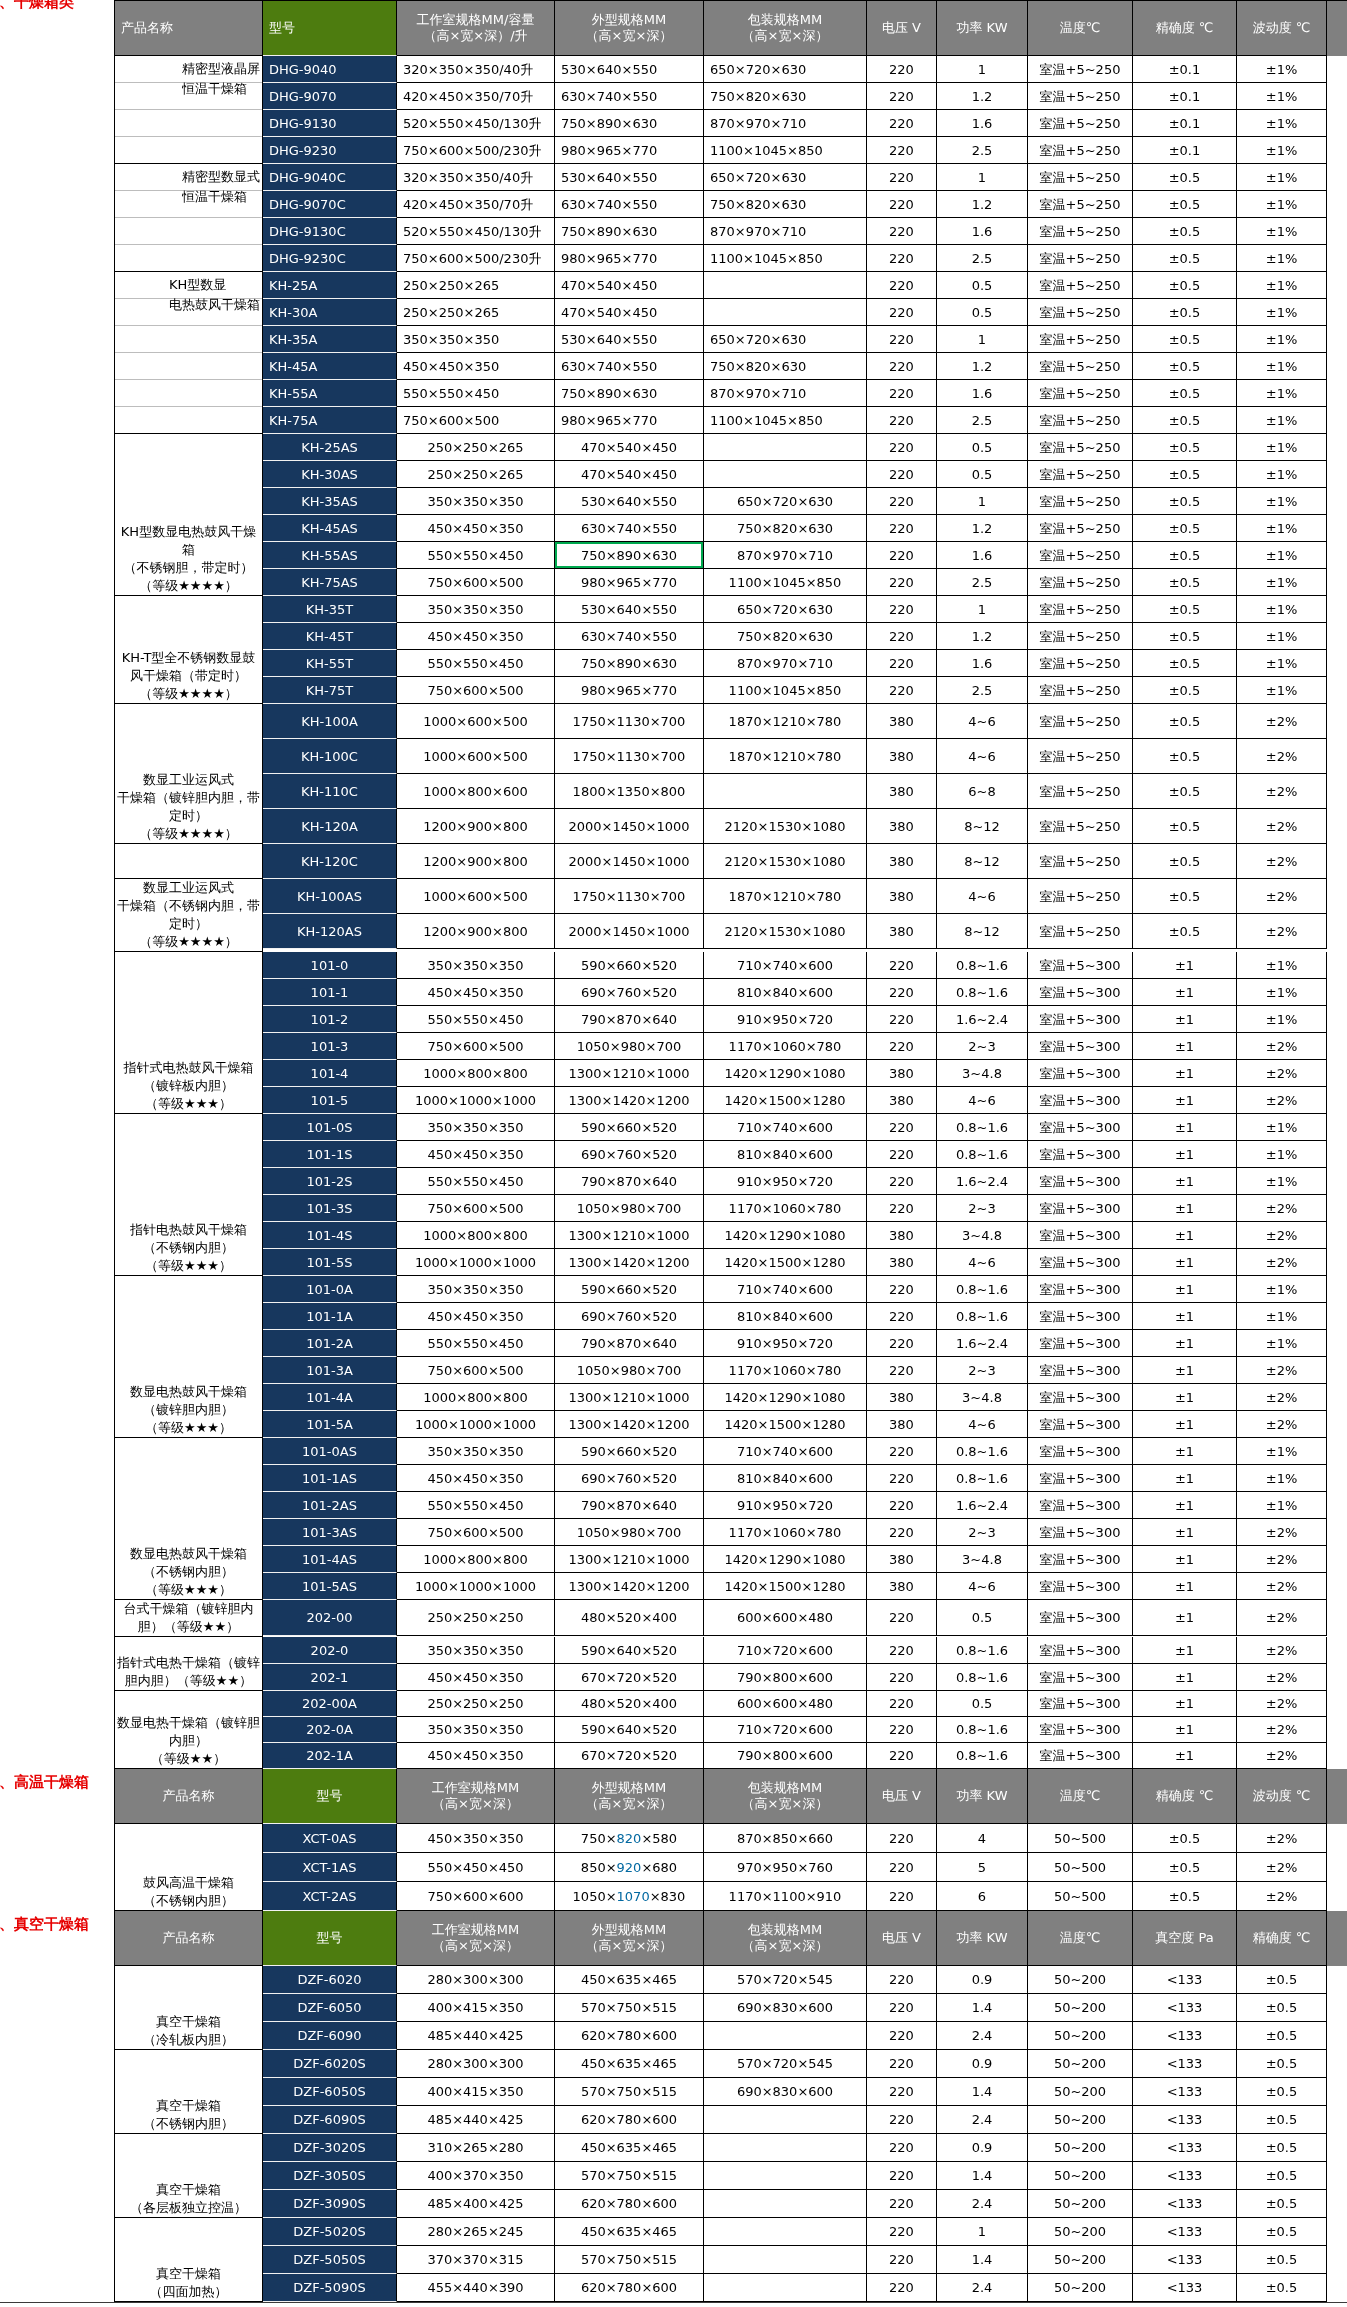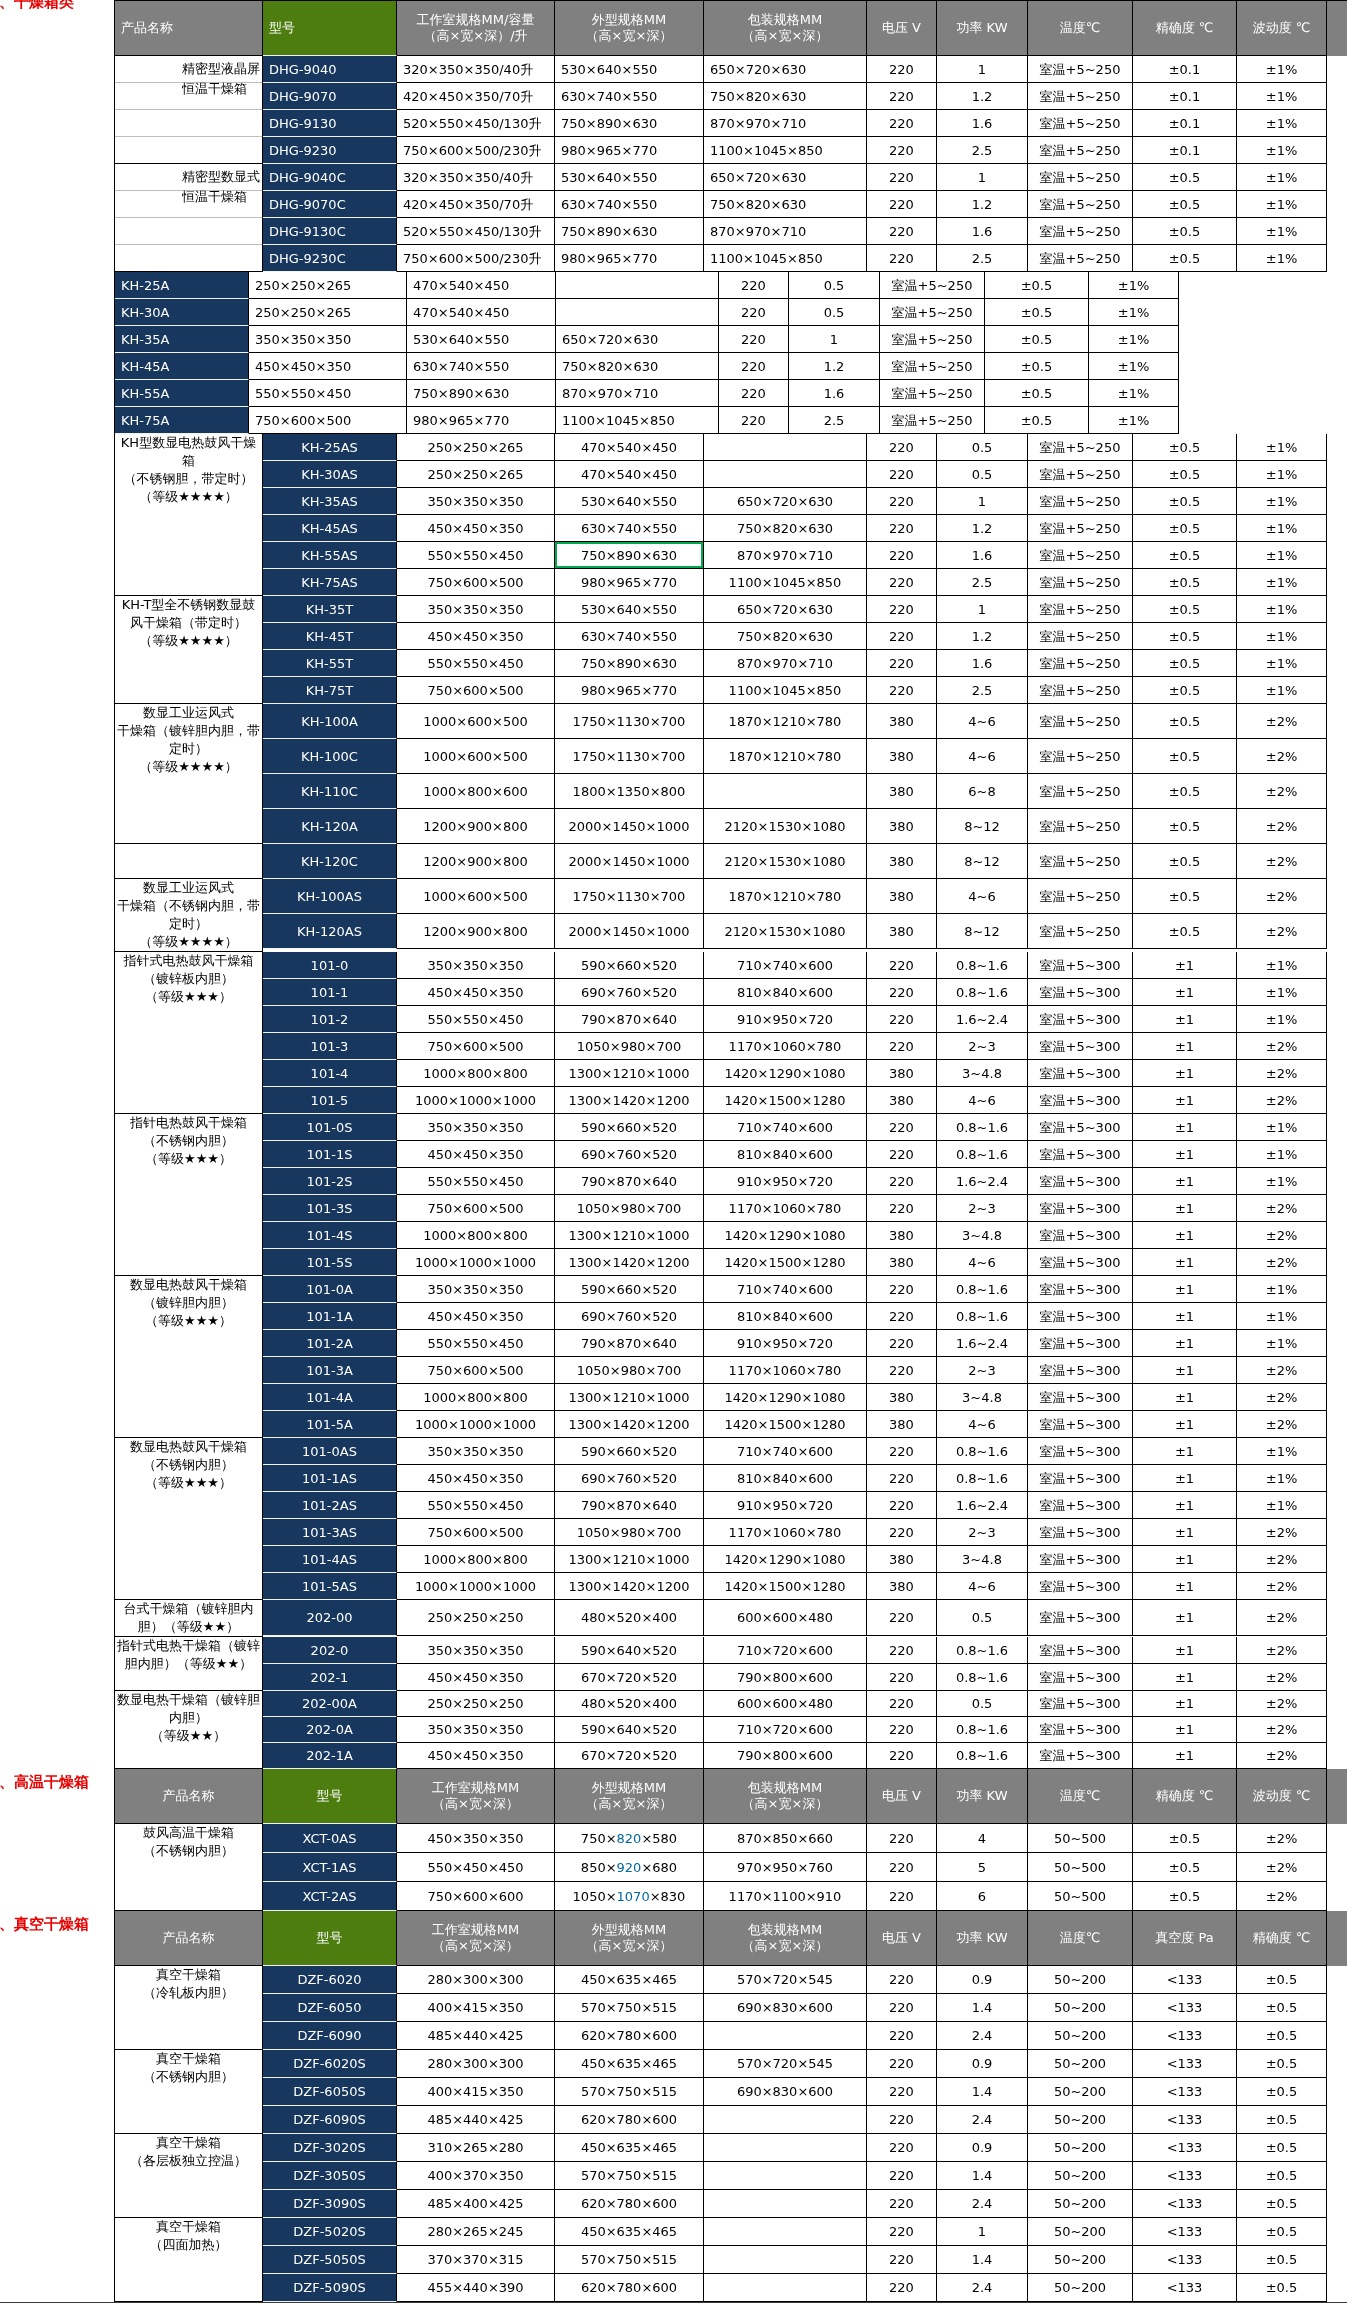--- a/index.html
+++ b/index.html
@@ -18,21 +18,21 @@
   .cell{box-sizing:border-box;border-right:1px solid #000;border-bottom:1px solid #000;
         display:flex;align-items:center;justify-content:center;
         font-size:13px;line-height:15px;overflow:hidden;white-space:nowrap;background:#fff;}
   .hcell{background:transparent;color:#fff;white-space:pre-line;text-align:center;line-height:16px;}
   .hcell.model-h{background:#4d7c0f;border-bottom-color:#f2f2f2;}
   .hcell.ta-l{justify-content:flex-start;padding-left:8px;text-align:left;}
   .cell.model{background:#17375e;color:#fff;border-bottom-color:#f2f2f2;}
   .cell.ta-l{justify-content:flex-start;padding-left:6px;}
   .cell.selected{box-shadow:inset 0 0 0 2px #00a94f;}
   .pcell{width:148px;box-sizing:border-box;border-right:1px solid #000;border-bottom:1px solid #000;
-         display:flex;align-items:flex-start;justify-content:center;text-align:center;
+         display:flex;align-items:flex-end;justify-content:center;text-align:center;
          font-size:13px;line-height:18px;overflow:hidden;background:#fff;}
   .ptext{white-space:pre-line;}
   .pcell.clip{align-items:flex-start;justify-content:flex-end;text-align:left;padding:3px 2px 0 3px;}
   .pcell.clip .ptext{max-height:38px;overflow:hidden;line-height:20px;}
   .pcell.lines{background-image:repeating-linear-gradient(to bottom,transparent 0,transparent 26px,#bdbdbd 26px,#bdbdbd 27px);}
   .red{color:#0369a1;}
   .bottom-line{border-top:1px solid #3a3a3a;width:1347px;height:3px;}
 </style>
 </head>
 <body>
@@ -155,20 +155,24 @@
                 <div class="cell ta-l">1100×1045×850</div>
                 <div class="cell">220</div>
                 <div class="cell">2.5</div>
                 <div class="cell">室温+5~250</div>
                 <div class="cell">±0.5</div>
                 <div class="cell">±1%</div>
               </div>
             </div>
           </div>
           <div class="group h27">
+            <div class="pcell clip lines">
+              <span class="ptext">KH型数显
+电热鼓风干燥箱</span>
+            </div>
             <div class="rows">
               <div class="row">
                 <div class="cell model ta-l">KH-25A</div>
                 <div class="cell ta-l">250×250×265</div>
                 <div class="cell ta-l">470×540×450</div>
                 <div class="cell ta-l"></div>
                 <div class="cell">220</div>
                 <div class="cell">0.5</div>
                 <div class="cell">室温+5~250</div>
                 <div class="cell">±0.5</div>

